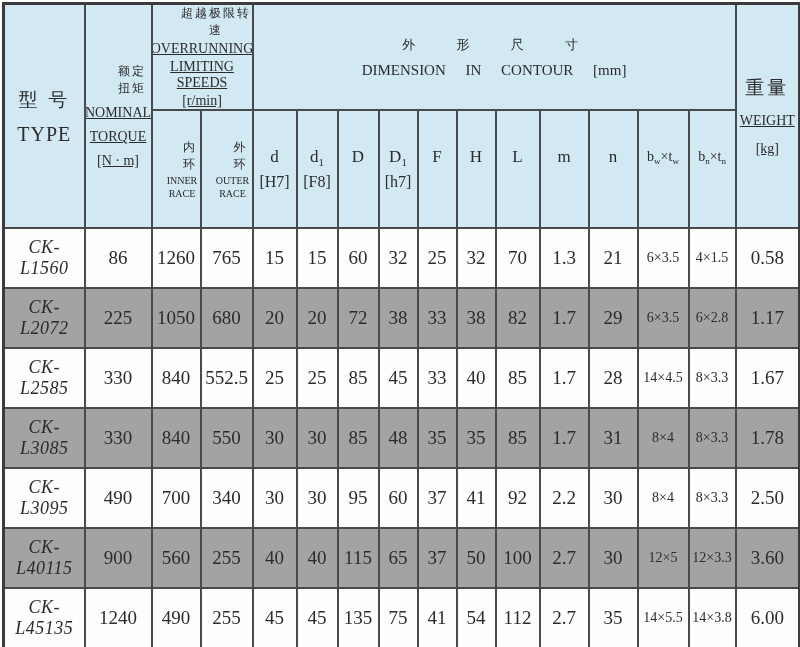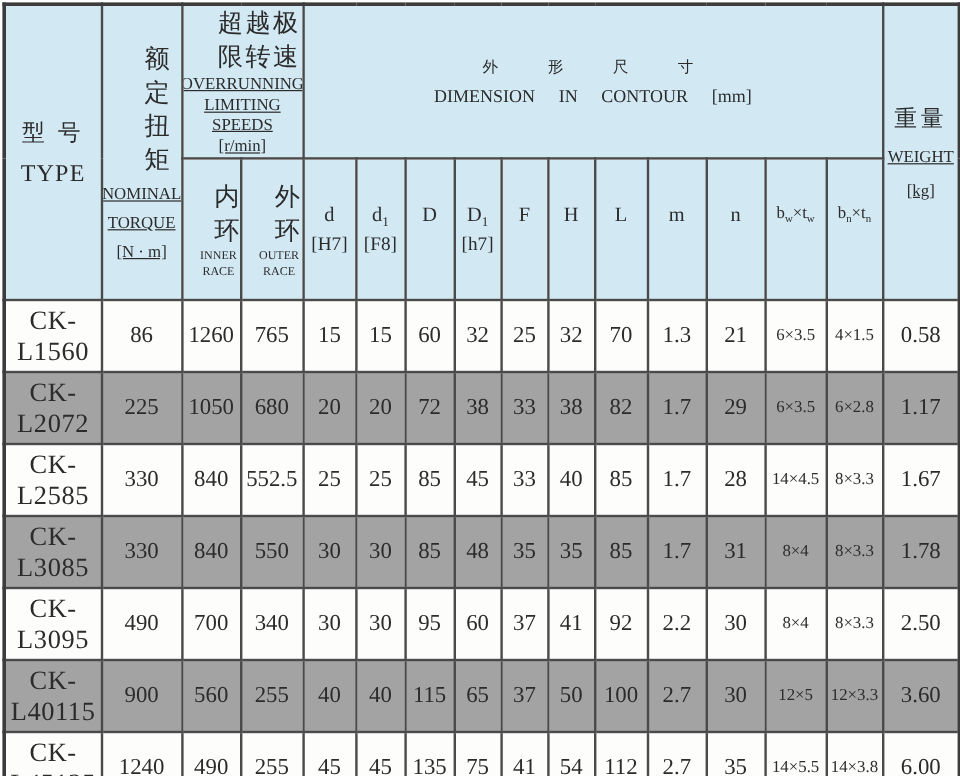--- a/index.html
+++ b/index.html
@@ -42,21 +42,21 @@
   tr.h2 { height: 118px; }
   tbody tr { height: 60px; }
 
   .stack {
     display: flex;
     flex-direction: column;
     justify-content: center;
     align-items: center;
   }
   .zh   { font-size: 19px; letter-spacing: 3px; }
-  .zh-sm{ font-size: 21px; letter-spacing: 2px; padding-left: 28px; }
+  .zh-sm{ font-size: 12px; letter-spacing: 2px; padding-left: 28px; }
   .en   { font-size: 20px; letter-spacing: 1px; }
   .en-sm{ font-size: 14px; text-decoration: underline; }
   .en-xs{ font-size: 10px; margin-left: 12px; }
   .gap10 { gap: 10px; justify-content: center; }
   .gap8  { gap: 8px; }
   .gap2  { gap: 2px; }
   .gap14 { gap: 12px; }
   .dim-zh {
     font-size: 13px;
     letter-spacing: 8px;
@@ -77,21 +77,21 @@
   .fitline {
     font-size: 16px;
     min-height: 22px;
     line-height: 22px;
   }
   .symline { min-height: 24px; line-height: 24px; }
   .sym-sm { font-size: 14px; }
   .sym-sm sub { font-size: 9px; vertical-align: -3px; }
 
   tbody td { font-size: 19px; }
-  tbody td.type-cell { font-size: 22px; letter-spacing: 0.5px; }
+  tbody td.type-cell { font-size: 18px; letter-spacing: 0.5px; font-style: italic; }
   tbody td.sm { font-size: 14px; }
 </style>
 </head>
 <body>
 
 <div class="page">
 <table class="spec">
   <colgroup>
     <col style="width:81px">
         <col style="width:67px">

